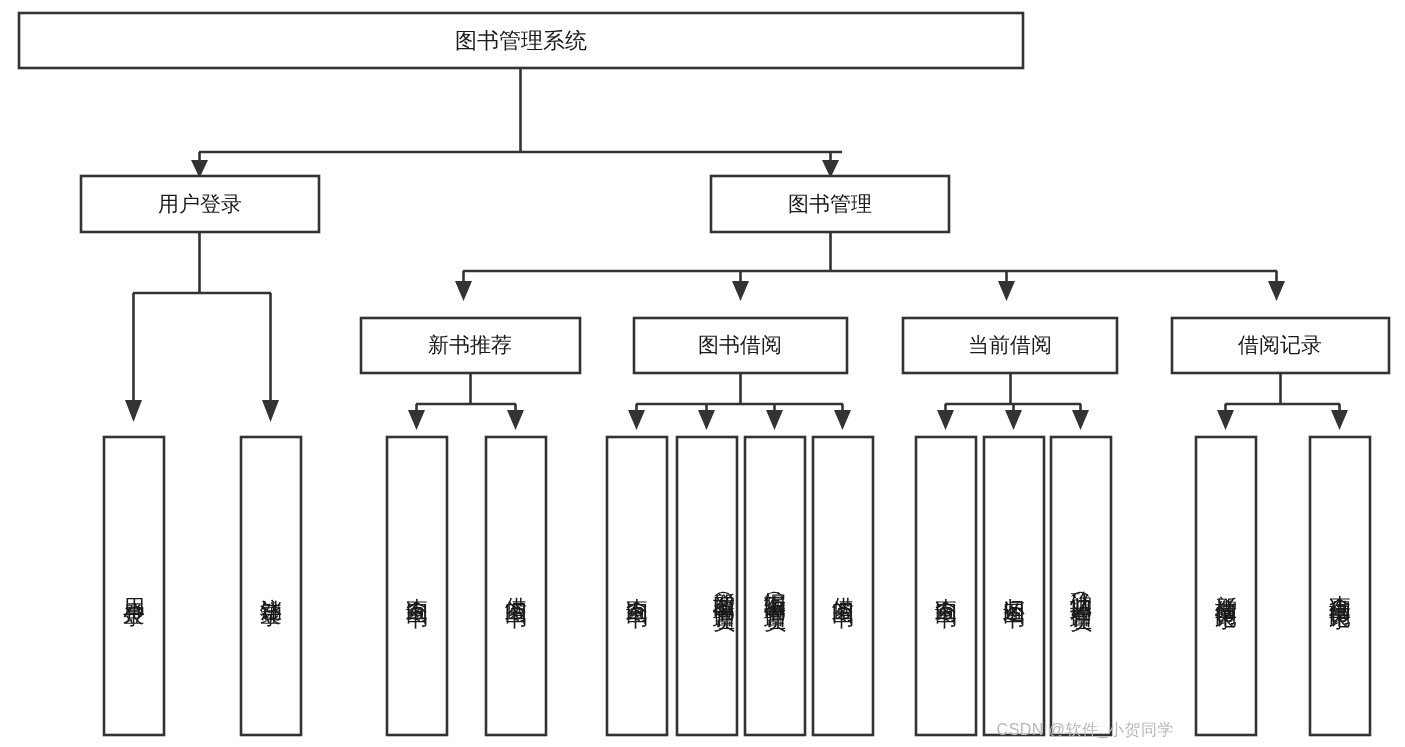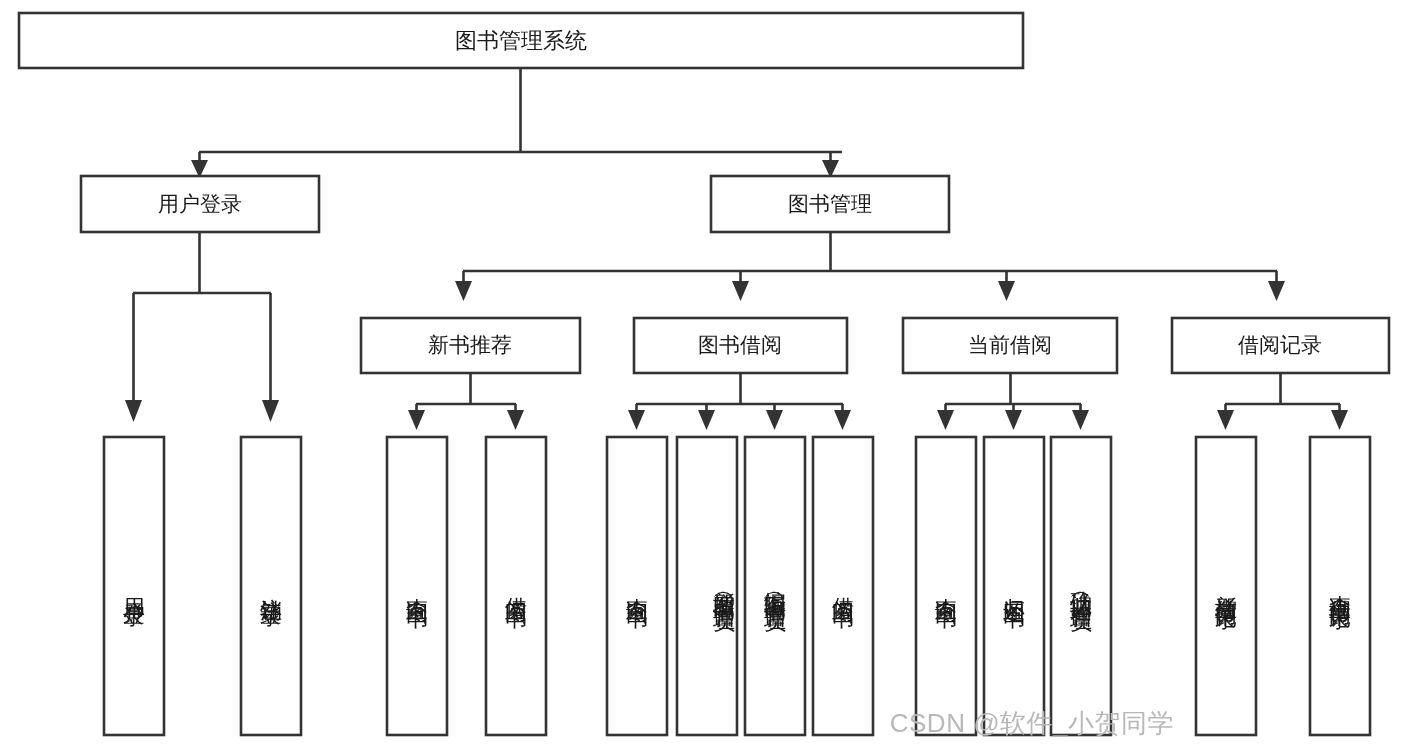--- a/index.html
+++ b/index.html
@@ -62,21 +62,21 @@
     color: #1a1a1a;
     text-align: center;
     white-space: nowrap;
     pointer-events: none;
   }
   .watermark {
     position: absolute;
     right: 14px;
     bottom: 6px;
     font-family: "Liberation Sans", "DejaVu Sans", sans-serif;
-    font-size: 26px;
+    font-size: 16px;
     color: #b8b8b8;
     letter-spacing: 0.5px;
     white-space: nowrap;
   }
 </style>
 </head>
 <body>
 
 <div id="diagram-root">
 

